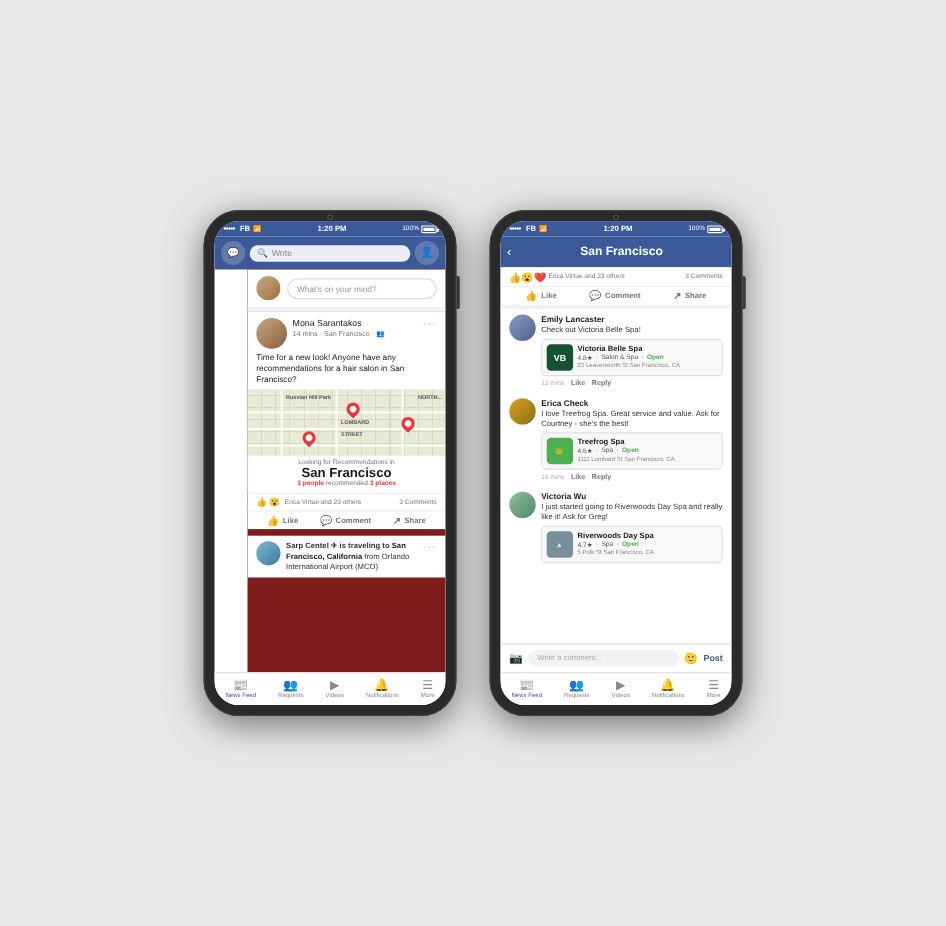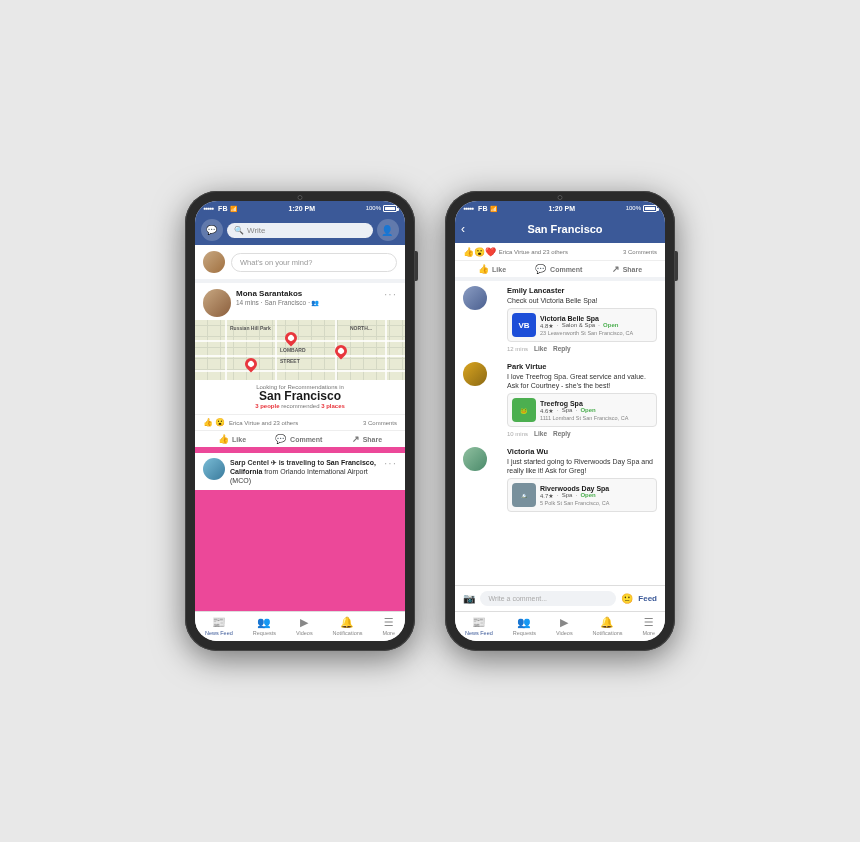--- a/index.html
+++ b/index.html
@@ -107,23 +107,24 @@
       align-items: center;
       padding: 3px 7px;
       gap: 3px;
     }
     .search-icon-small { color: #888; font-size: 8px; }
     .search-text { font-size: 8px; color: #888; }
     
     .content-area {
       flex: 1;
       overflow: hidden;
-      background: #ec4899;
+      background: #7f1d1d;
       display: flex;
       flex-direction: column;
+      margin-left: 30px;
     }
     
     .post-status {
       background: white;
       padding: 6px 8px;
       display: flex;
       align-items: center;
       gap: 6px;
       border-bottom: 4px solid #f0f2f5;
     }
@@ -160,21 +161,21 @@
       gap: 5px;
     }
     .avatar-medium {
       width: 28px;
       height: 28px;
       border-radius: 50%;
       background: linear-gradient(135deg, #c8a882 0%, #8b5e3c 100%);
       flex-shrink: 0;
     }
     .post-author-info { flex: 1; }
-    .author-name { font-size: 8px; font-weight: 700; color: #1a1a1a; }
+    .author-name { font-size: 8px; font-weight: 400; color: #1a1a1a; }
     .post-meta { font-size: 6.5px; color: #777; margin-top: 1px; }
     .three-dots { color: #aaa; font-size: 10px; letter-spacing: 1px; }
     .post-text { padding: 0 8px 5px; font-size: 7.5px; color: #1a1a1a; line-height: 1.3; }
     .map-area {
       height: 60px;
       background: #e8ead4;
       position: relative;
       overflow: hidden;
     }
     .map-grid {
@@ -304,21 +305,21 @@
     .comment-action-bar {
       padding: 3px 8px;
       border-bottom: 4px solid #f0f2f5;
       display: flex;
       justify-content: space-around;
     }
     
     .comment-item {
       padding: 5px 8px;
       display: flex;
-      gap: 20px;
+      gap: 5px;
       align-items: flex-start;
     }
     .comment-avatar {
       width: 24px;
       height: 24px;
       border-radius: 50%;
       flex-shrink: 0;
       overflow: hidden;
     }
     .avatar-emily { background: linear-gradient(135deg, #8b9dc3 0%, #4a5f8f 100%); }
@@ -336,21 +337,21 @@
       gap: 4px;
       padding: 4px;
       align-items: center;
     }
     .spa-logo {
       width: 24px;
       height: 24px;
       border-radius: 4px;
       flex-shrink: 0;
     }
-    .spa-logo-vb { background: #1d4ed8; display: flex; align-items: center; justify-content: center; color: white; font-size: 8px; font-weight: 700; }
+    .spa-logo-vb { background: #14532d; display: flex; align-items: center; justify-content: center; color: white; font-size: 8px; font-weight: 700; }
     .spa-logo-tf { background: #4caf50; display: flex; align-items: center; justify-content: center; color: white; font-size: 6px; }
     .spa-logo-rw { background: #78909c; display: flex; align-items: center; justify-content: center; color: white; font-size: 5px; }
     .spa-info { flex: 1; }
     .spa-name { font-size: 7px; font-weight: 700; color: #1a1a1a; }
     .spa-rating-row { display: flex; align-items: center; gap: 3px; font-size: 6px; color: #555; }
     .spa-open { color: #4caf50; font-weight: 600; }
     .spa-address { font-size: 5.5px; color: #888; margin-top: 1px; }
     .comment-footer { display: flex; align-items: center; gap: 6px; margin-top: 2px; }
     .comment-time { font-size: 6px; color: #aaa; }
     .comment-action-link { font-size: 6.5px; color: #777; font-weight: 600; }
@@ -461,20 +462,21 @@
 
         <div class="post-card">
           <div class="post-header">
             <div class="avatar-medium"></div>
             <div class="post-author-info">
               <div class="author-name">Mona Sarantakos</div>
               <div class="post-meta">14 mins · San Francisco · 👥</div>
             </div>
             <span class="three-dots">···</span>
           </div>
+          <div class="post-text">Time for a new look! Anyone have any recommendations for a hair salon in San Francisco?</div>
 
           <div class="map-area">
             <div class="map-grid"></div>
             <div class="map-road-h" style="top:20px;background:#fff;opacity:0.8;height:2px"></div>
             <div class="map-road-h" style="top:35px;background:#fff;opacity:0.8;height:2px"></div>
             <div class="map-road-h" style="top:50px;background:#fff;opacity:0.8;height:2px"></div>
             <div class="map-road-v" style="left:30px;height:100%;background:#fff;opacity:0.8;width:2px"></div>
             <div class="map-road-v" style="left:80px;height:100%;background:#fff;opacity:0.8;width:2px"></div>
             <div class="map-road-v" style="left:140px;height:100%;background:#fff;opacity:0.8;width:2px"></div>
             <div class="map-road-v" style="left:190px;height:100%;background:#fff;opacity:0.8;width:2px"></div>
@@ -629,21 +631,21 @@
               <span class="comment-time">12 mins</span>
               <span class="comment-action-link">Like</span>
               <span class="comment-action-link">Reply</span>
             </div>
           </div>
         </div>
 
         <div class="comment-item">
           <div class="comment-avatar avatar-erica"></div>
           <div class="comment-content">
-            <div class="commenter-name">Park Virtue</div>
+            <div class="commenter-name">Erica Check</div>
             <div class="comment-text">I love Treefrog Spa. Great service and value. Ask for Courtney - she's the best!</div>
             <div class="spa-card">
               <div class="spa-logo spa-logo-tf">🐸</div>
               <div class="spa-info">
                 <div class="spa-name">Treefrog Spa</div>
                 <div class="spa-rating-row">
                   <span>4.6★</span>
                   <span>·</span>
                   <span>Spa</span>
                   <span>·</span>
@@ -680,21 +682,21 @@
               </div>
             </div>
           </div>
         </div>
       </div>
 
       <div class="comment-input-bar">
         <span class="camera-icon">📷</span>
         <div class="comment-input-field">Write a comment...</div>
         <span class="emoji-icon">🙂</span>
-        <span class="post-btn">Feed</span>
+        <span class="post-btn">Post</span>
       </div>
 
       <div class="bottom-nav">
         <div class="nav-item active">
           <span class="nav-icon">📰</span>
           <span>News Feed</span>
         </div>
         <div class="nav-item">
           <span class="nav-icon">👥</span>
           <span>Requests</span>

